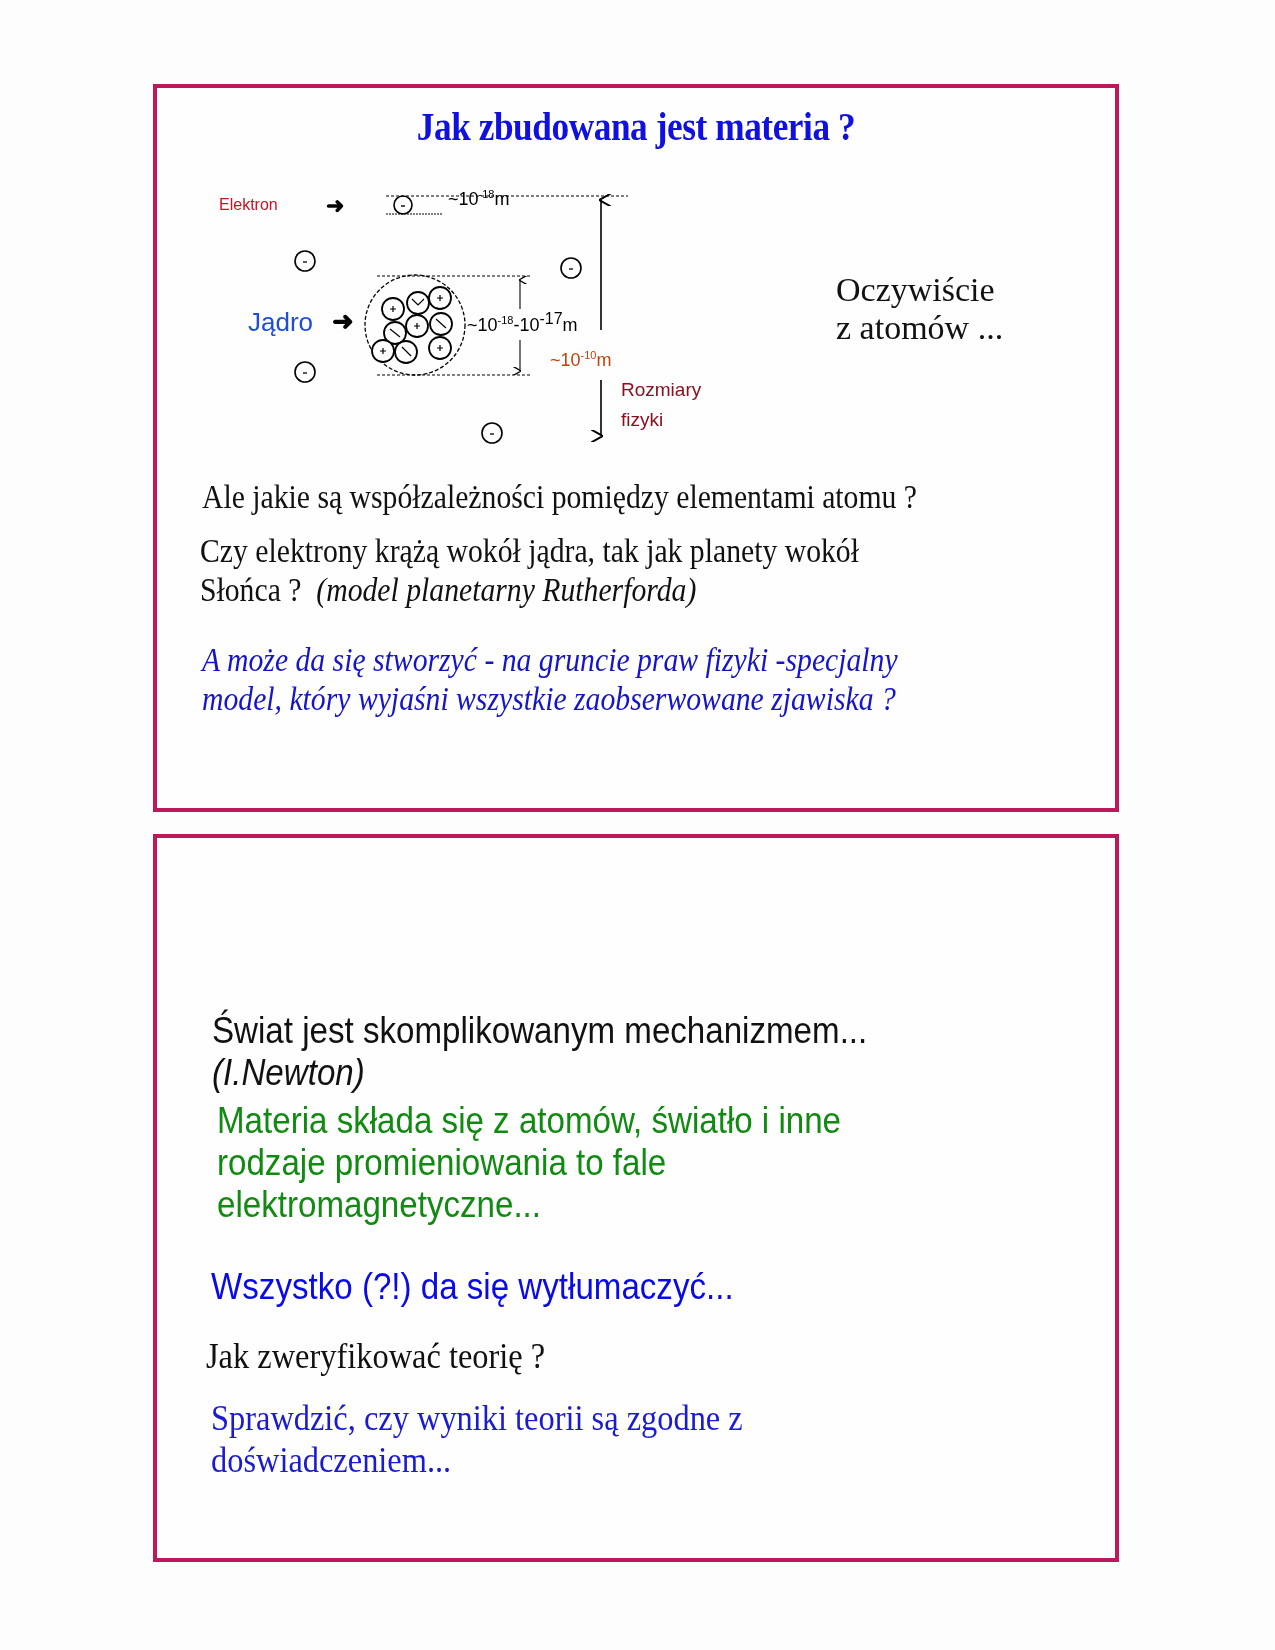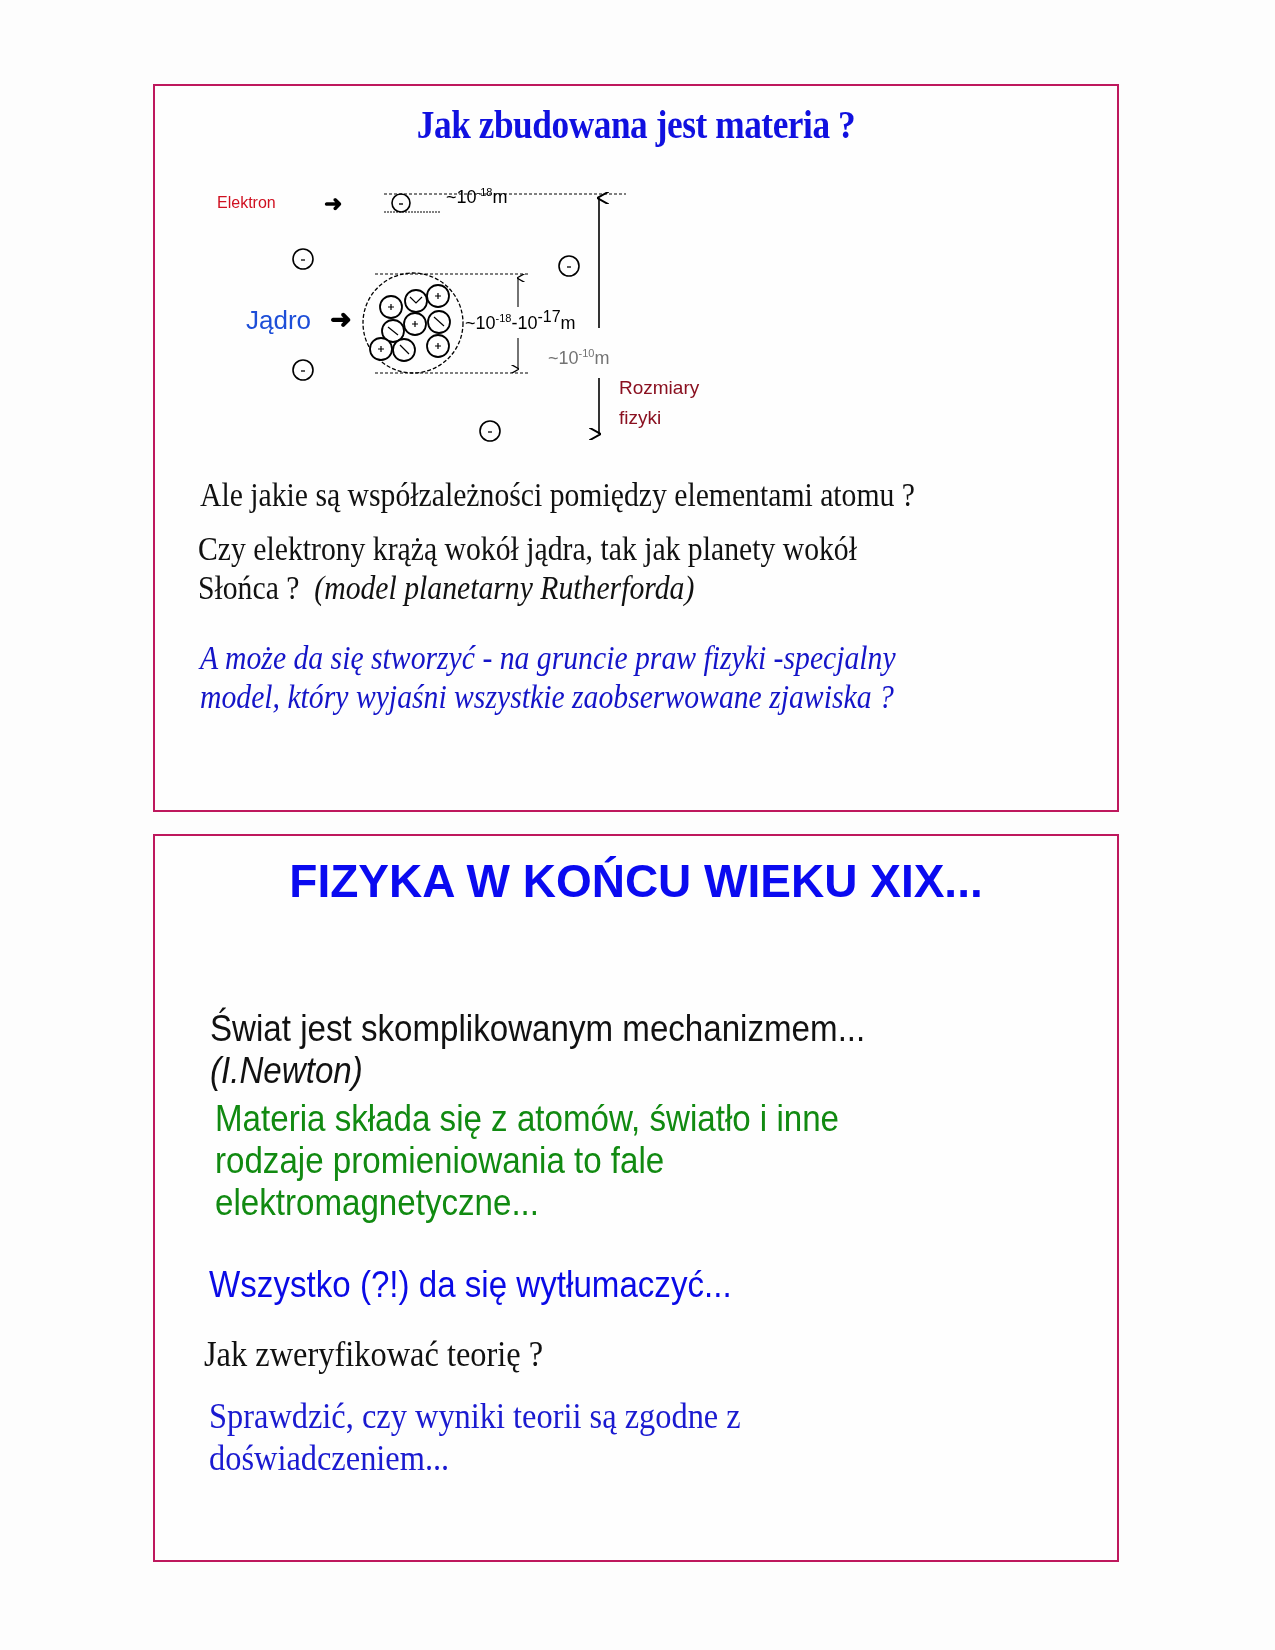--- a/index.html
+++ b/index.html
@@ -1,17 +1,17 @@
 <!DOCTYPE html>
 <html><head>
 <meta charset="utf-8">
 <style>
   html, body { margin:0; padding:0; background:#fdfdfd; }
   body { width:1275px; height:1650px; position:relative; overflow:hidden; }
-  .slide { position:absolute; left:153px; width:966px; height:728px; border:2px solid #be185d; background:#fefefe; box-sizing:border-box; }
+  .slide { position:absolute; left:153px; width:966px; height:728px; border:4px solid #be185d; background:#fefefe; box-sizing:border-box; }
   #slide1 { top:84px; }
   #slide2 { top:834px; }
   .abs { position:absolute; white-space:nowrap; }
   .serif { font-family:"Liberation Serif", "DejaVu Serif", serif; }
   .title1 { font-family:"Liberation Serif", serif; font-weight:bold; font-size:41px; color:#1010e0; left:0; width:100%; text-align:center; top:14px; letter-spacing:-0.5px; transform:scaleX(0.86); }
   .title2 { font-family:"Liberation Sans", sans-serif; font-weight:bold; font-size:46px; color:#0a0af0; left:0; width:100%; text-align:center; top:18px; }
   .body-serif { font-family:"Liberation Serif", serif; font-size:33px; color:#111; transform-origin:left top; transform:scaleX(0.9); }
   .blue-it { color:#1414c8; font-style:italic; }
   .sans-body { font-family:"Liberation Sans", sans-serif; font-size:36px; color:#111; transform-origin:left top; transform:scaleX(0.92); line-height:42px; }
   .green { color:#118a11; }
@@ -96,46 +96,49 @@
       <line x1="394" y1="12" x2="394" y2="142" stroke="#000" stroke-width="1.6" marker-start="url(#arrUp)"></line>
       <line x1="394" y1="192" x2="394" y2="248" stroke="#000" stroke-width="1.6" marker-end="url(#arrUp)"></line>
     </svg>
 
     <span class="abs diagram-label" style="left:241px; top:0; font-size:18px; color:#000;">
       <span>~10</span><sup style="font-size:11px;">-18</sup><span>m</span>
     </span>
     <span class="abs diagram-label" style="left:260px; top:122px; font-size:18px; color:#000;">
       <span>~10</span><sup style="font-size:11px;">-18</sup><span>-10</span><sup style="font-size:16px;">-17</sup><span>m</span>
     </span>
-    <span class="abs diagram-label" style="left:343px; top:161px; font-size:18px; color:#737373;">
+    <span class="abs diagram-label" style="left:343px; top:161px; font-size:18px; color:#c2410c;">
       <span>~10</span><sup style="font-size:11px;">-10</sup><span>m</span>
     </span>
     <span class="abs diagram-label" style="left:414px; top:187px; font-size:19px; line-height:30px; color:#8a1020;">
       <span>Rozmiary</span><br>
       <span>fizyki</span>
     </span>
   </div>
 
+  <div class="abs serif" style="left:679px; top:183px; font-size:34px; line-height:38px; color:#111;">
+    <span>Oczywiście</span><br>
+    <span>z atomów ...</span>
+  </div>
 
   <div class="abs body-serif" style="left:45px; top:391px;">Ale jakie są współzależności pomiędzy elementami atomu ?</div>
 
   <div class="abs body-serif" style="left:43px; top:444px; line-height:39px;">
     <span>Czy elektrony krążą wokół jądra, tak jak planety wokół</span><br>
     <span>Słońca ?</span>&nbsp;
     <i>(model planetarny Rutherforda)</i>
   </div>
 
   <div class="abs body-serif blue-it" style="left:45px; top:553px; line-height:39px;">
     <span>A może da się stworzyć - na gruncie praw fizyki -specjalny</span><br>
     <span>model, który wyjaśni wszystkie zaobserwowane zjawiska ?</span>
   </div>
 </div>
 
 <div id="slide2" class="slide">
-  <div class="abs title2">FIZYKA W KOŃCU WIEKU XIX...</div>
 
   <div class="abs sans-body" style="left:55px; top:172px;">
     <span>Świat jest skomplikowanym mechanizmem...</span><br>
     <i>(I.Newton)</i>
   </div>
 
   <div class="abs sans-body green" style="left:60px; top:262px;">
     <span>Materia składa się z atomów, światło i inne</span><br>
     <span>rodzaje promieniowania to fale</span><br>
     <span>elektromagnetyczne...</span>

